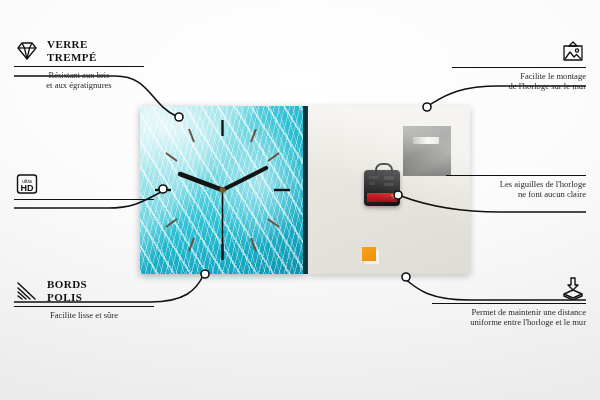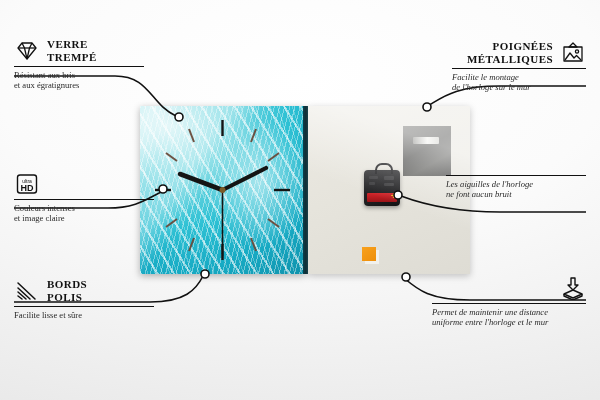--- a/index.html
+++ b/index.html
@@ -52,24 +52,24 @@
      box-shadow:3px 3px 0 rgba(255,255,255,.55);}
 
   
   .callout{position:absolute;}
   .co-head{display:flex;align-items:center;gap:7px;}
   .co-title{font-weight:bold;font-size:11px;letter-spacing:.45px;color:#111;
             line-height:12.5px;text-transform:uppercase;white-space:pre-line;}
   .rule{height:1px;background:#111;margin-top:3px;}
   .co-sub{font-size:8.6px;line-height:10.4px;color:#2a2a2a;margin-top:3px;white-space:pre-line;}
   .left .co-head{justify-content:flex-start;}
-  .left .co-sub{text-align:left;}
+  .left .co-sub{text-align:center;}
   .right .co-head{justify-content:flex-end;}
   .right .co-title{text-align:right;}
-  .right .co-sub{font-style:italic;}
+  .right .co-sub{text-align:right;}
   .ico{flex:0 0 auto;width:26px;height:24px;display:block;text-align:center;}
   .ico svg{display:block;width:26px;height:24px;}
 
   
   #wires{position:absolute;left:0;top:0;width:600px;height:400px;pointer-events:none;}
 </style>
 </head>
 <body>
 
 <div id="stage">
@@ -163,22 +163,20 @@
     <div class="co-head">
       <span class="ico">
         <svg viewBox="0 0 26 24">
           <rect x="3.5" y="3" width="19" height="18" rx="2.5" fill="none" stroke="#111" stroke-width="1.4"></rect>
           <text x="13" y="11" text-anchor="middle" font-family="Liberation Sans, sans-serif" font-size="5" fill="#111">ultra</text>
           <text x="13" y="19" text-anchor="middle" font-family="Liberation Sans, sans-serif" font-size="9" font-weight="bold" fill="#111">HD</text>
         </svg>
       </span>
     </div>
     <div class="rule"></div>
-    <div class="co-sub">Couleurs intenses
-et image claire</div>
   </div>
 
   <div class="callout left" style="left:14px;top:278px;width:140px;">
     <div class="co-head">
       <span class="ico">
         <svg viewBox="0 0 26 24">
             <g stroke="#111" stroke-width="1.5" stroke-linecap="round">
           <line x1="4" y1="4" x2="21" y2="20"></line>
           <line x1="4" y1="9" x2="16" y2="20"></line>
           <line x1="4" y1="13" x2="12" y2="20"></line>
@@ -188,42 +186,40 @@
       </span>
       <span class="co-title">BORDS
 POLIS</span>
     </div>
     <div class="rule"></div>
     <div class="co-sub">Facilite lisse et sûre</div>
   </div>
 
   <div class="callout right" style="left:452px;top:40px;width:134px;">
     <div class="co-head">
-      <span class="co-title">POIGNÉES
-MÉTALLIQUES</span>
       <span class="ico">
         <svg viewBox="0 0 26 24">
             <g fill="none" stroke="#111" stroke-width="1.3" stroke-linejoin="round">
           <path d="M13 2 L9 6 H17 Z"></path>
           <rect x="4" y="6" width="18" height="14"></rect>
           <circle cx="17" cy="10.5" r="1.6"></circle>
           <path d="M5 19 L10 12 L14 17 L16.5 14.5 L21 19"></path>
         </g>
           </svg>
       </span>
     </div>
     <div class="rule"></div>
     <div class="co-sub">Facilite le montage
 de l'horloge sur le mur</div>
   </div>
 
   <div class="callout right" style="left:446px;top:172px;width:140px;">
     <div class="rule"></div>
     <div class="co-sub">Les aiguilles de l'horloge
-ne font aucun bruit</div>
+ne font aucun claire</div>
   </div>
 
   <div class="callout right" style="left:432px;top:276px;width:154px;">
     <div class="co-head">
       <span class="ico">
         <svg viewBox="0 0 26 24">
             <g fill="none" stroke="#111" stroke-width="1.4" stroke-linejoin="round">
           <path d="M11 2 h4 v7 h3 l-5 5 -5 -5 h3 Z"></path>
           <path d="M13 14 L22 18 L13 22 L4 18 Z"></path>
           <path d="M4 18 v2 l9 4 9 -4 v-2"></path>

